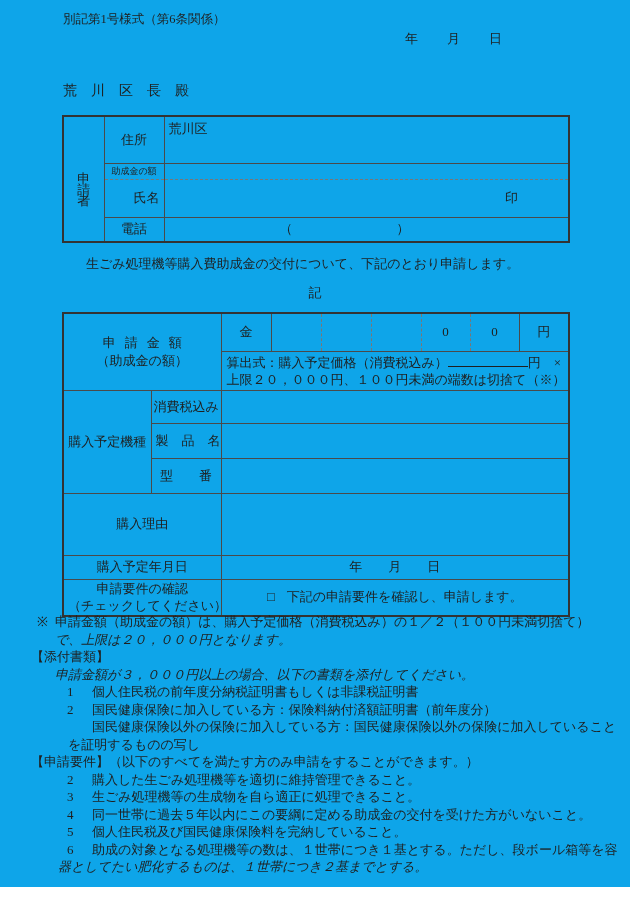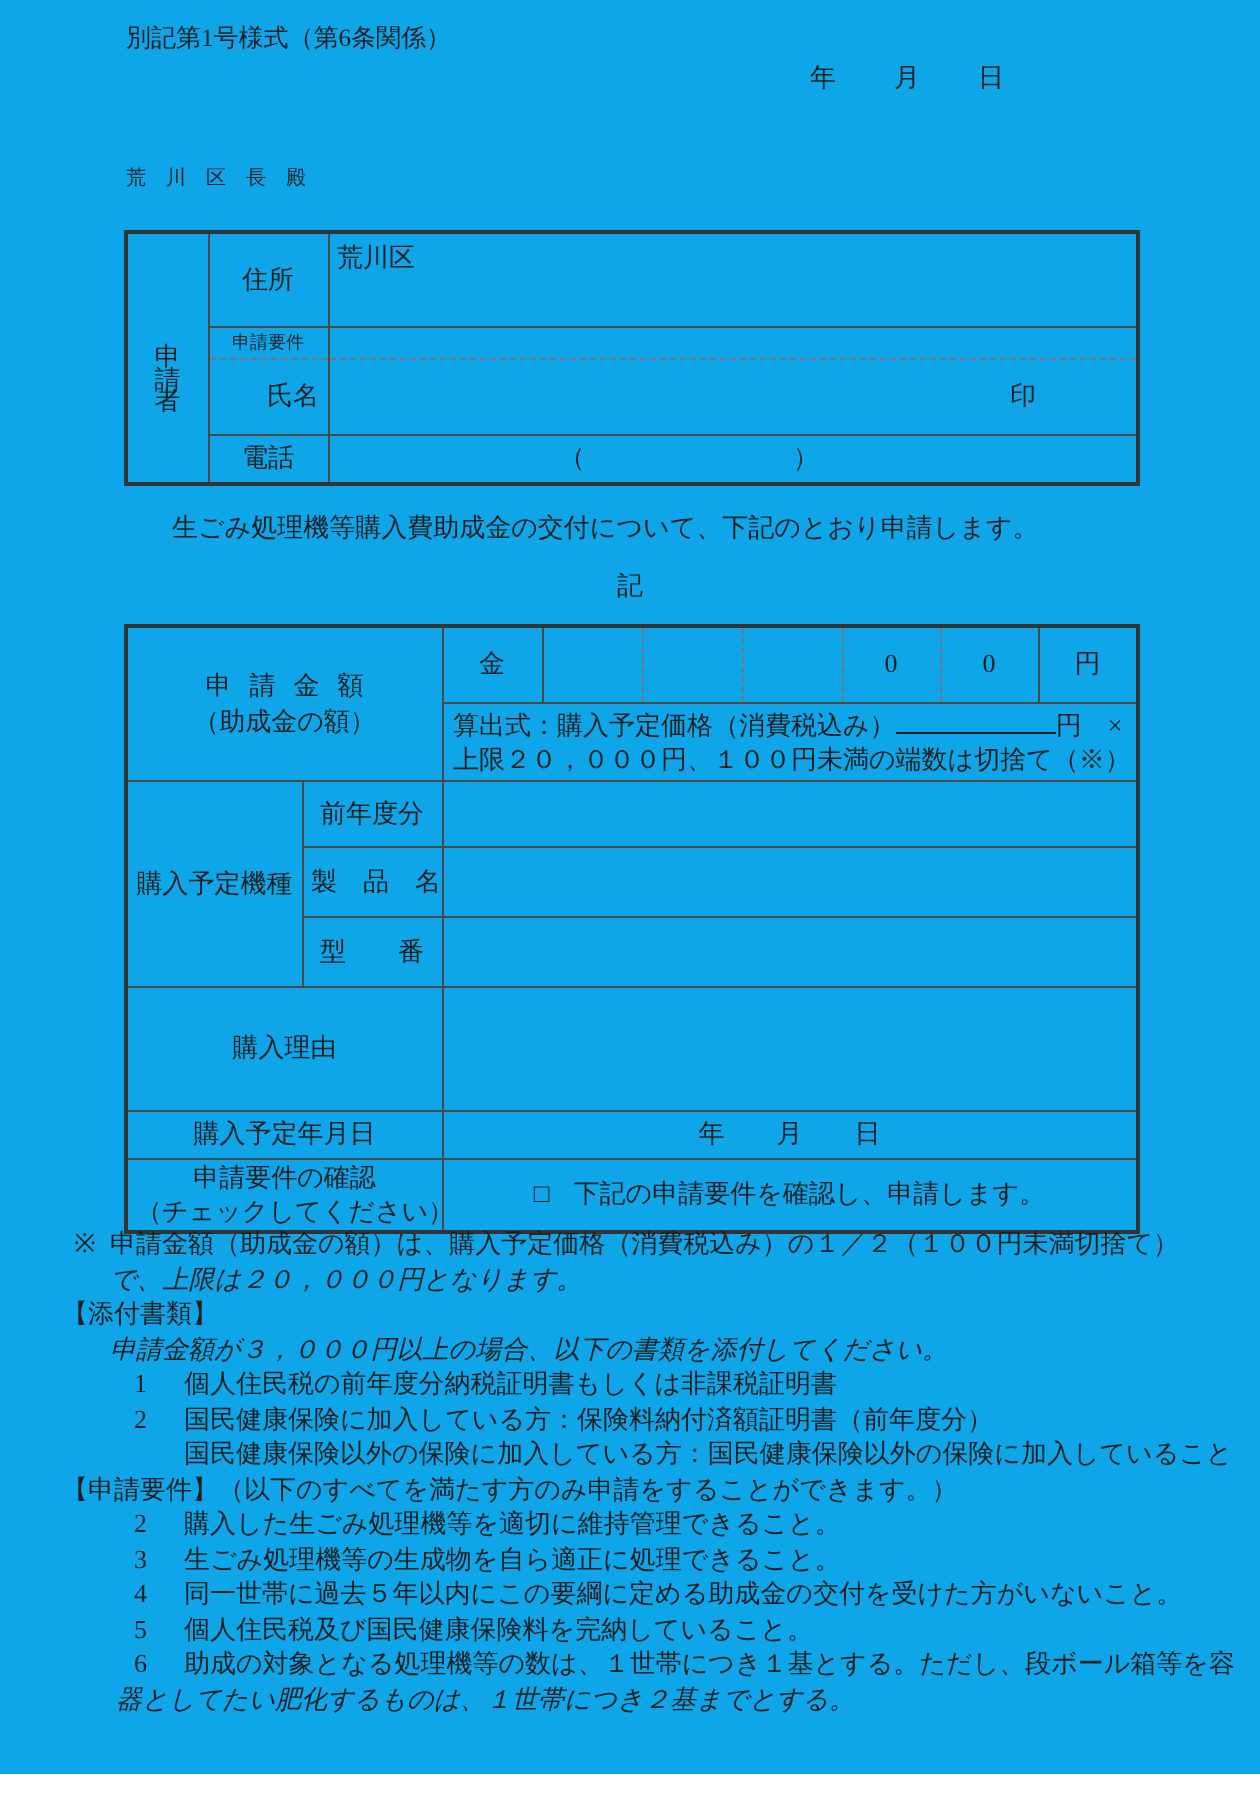--- a/index.html
+++ b/index.html
@@ -8,21 +8,21 @@
     position:relative; width:630px; height:887px; background:#0ea5e9;
     font-family:"Liberation Serif","DejaVu Serif",serif; color:#1f1f1f; font-size:13px;
     overflow:hidden;
   }
   .abs { position:absolute; }
   .nowrap { white-space:nowrap; }
 
   .form-note { left:63px; top:11px; font-size:12.5px; }
   .date-line { left:405px; top:30px; font-size:13px; letter-spacing:1px; }
   .title { left:0; top:53px; width:630px; text-align:center; font-size:14.5px; }
-  .addressee { left:63px; top:82px; font-size:10px; }
+  .addressee { left:63px; top:82px; font-size:14px; }
 
   table { border-collapse:collapse; table-layout:fixed; }
   .tbl { position:absolute; left:62px; width:506px; border:2px solid #333; }
   .tbl td { border:1px solid #4a4a4a; font-size:13px; padding:0 4px; vertical-align:middle; overflow:hidden; }
 
   
   #applicant-table { top:115px; }
   .vert-label { writing-mode:vertical-rl; text-orientation:upright; letter-spacing:11px; line-height:1; display:inline-block; }
   td.lbl { text-align:center; }
   .row-furi td { border-bottom:1px dashed #777; font-size:9px; }
@@ -72,21 +72,21 @@
         <col style="width:60px">
         <col style="width:405px">
       </colgroup>
     <tbody>
         <tr style="height:47px">
       <td rowspan="4" class="lbl"><span class="vert-label">申請者</span></td>
       <td class="lbl">住所</td>
       <td class="addr-val">荒川区</td>
     </tr>
     <tr class="row-furi" style="height:16px">
-      <td class="lbl">申請要件</td>
+      <td class="lbl">助成金の額</td>
       <td></td>
     </tr>
     <tr class="row-name" style="height:38px">
       <td class="lbl">氏名</td>
       <td class="name-cell"><span></span><span class="seal">印</span></td>
     </tr>
     <tr style="height:25px">
       <td class="lbl">電話</td>
       <td class="phone-val nowrap">（　　　　　　　　）</td>
     </tr>
@@ -123,21 +123,21 @@
       <td class="center">円</td>
     </tr>
     <tr style="height:36px">
       <td colspan="7" class="formula-cell">
         <div class="nowrap"><span>算出式：購入予定価格（消費税込み）</span><span class="blank"></span><span>円　×　１／２</span></div>
         <div class="nowrap">上限２０，０００円、１００円未満の端数は切捨て（※）</div>
       </td>
     </tr>
     <tr style="height:33px">
       <td rowspan="3" class="center nowrap" style="padding:0 1px">購入予定機種</td>
-      <td class="center nowrap" style="padding:0 2px">前年度分</td>
+      <td class="center nowrap" style="padding:0 2px">消費税込み</td>
       <td colspan="7"></td>
     </tr>
     <tr style="height:35px">
       <td class="center nowrap">製　品　名</td>
       <td colspan="7"></td>
     </tr>
     <tr style="height:35px">
       <td class="center nowrap">型　　番</td>
       <td colspan="7"></td>
     </tr>
@@ -163,20 +163,21 @@
 
   <div id="notes">
     <div class="nl i-note"><span class="num">※</span><span>申請金額（助成金の額）は、購入予定価格（消費税込み）の１／２（１００円未満切捨て）</span></div>
     <div class="nl i-cont1">で、上限は２０，０００円となります。</div>
 
     <div class="nl">【添付書類】</div>
     <div class="nl i-cont1">申請金額が３，０００円以上の場合、以下の書類を添付してください。</div>
     <div class="nl i-item"><span class="num">1</span><span>個人住民税の前年度分納税証明書もしくは非課税証明書</span></div>
     <div class="nl i-item"><span class="num">2</span><span>国民健康保険に加入している方：保険料納付済額証明書（前年度分）</span></div>
     <div class="nl i-conta">国民健康保険以外の保険に加入している方：国民健康保険以外の保険に加入していること</div>
+    <div class="nl i-contb1">を証明するものの写し</div>
 
     <div class="nl">【申請要件】（以下のすべてを満たす方のみ申請をすることができます。）</div>
     <div class="nl i-item"><span class="num">2</span><span>購入した生ごみ処理機等を適切に維持管理できること。</span></div>
     <div class="nl i-item"><span class="num">3</span><span>生ごみ処理機等の生成物を自ら適正に処理できること。</span></div>
     <div class="nl i-item"><span class="num">4</span><span>同一世帯に過去５年以内にこの要綱に定める助成金の交付を受けた方がいないこと。</span></div>
     <div class="nl i-item"><span class="num">5</span><span>個人住民税及び国民健康保険料を完納していること。</span></div>
     <div class="nl i-item"><span class="num">6</span><span>助成の対象となる処理機等の数は、１世帯につき１基とする。ただし、段ボール箱等を容</span></div>
     <div class="nl i-contb2">器としてたい肥化するものは、１世帯につき２基までとする。</div>
   </div>
 

